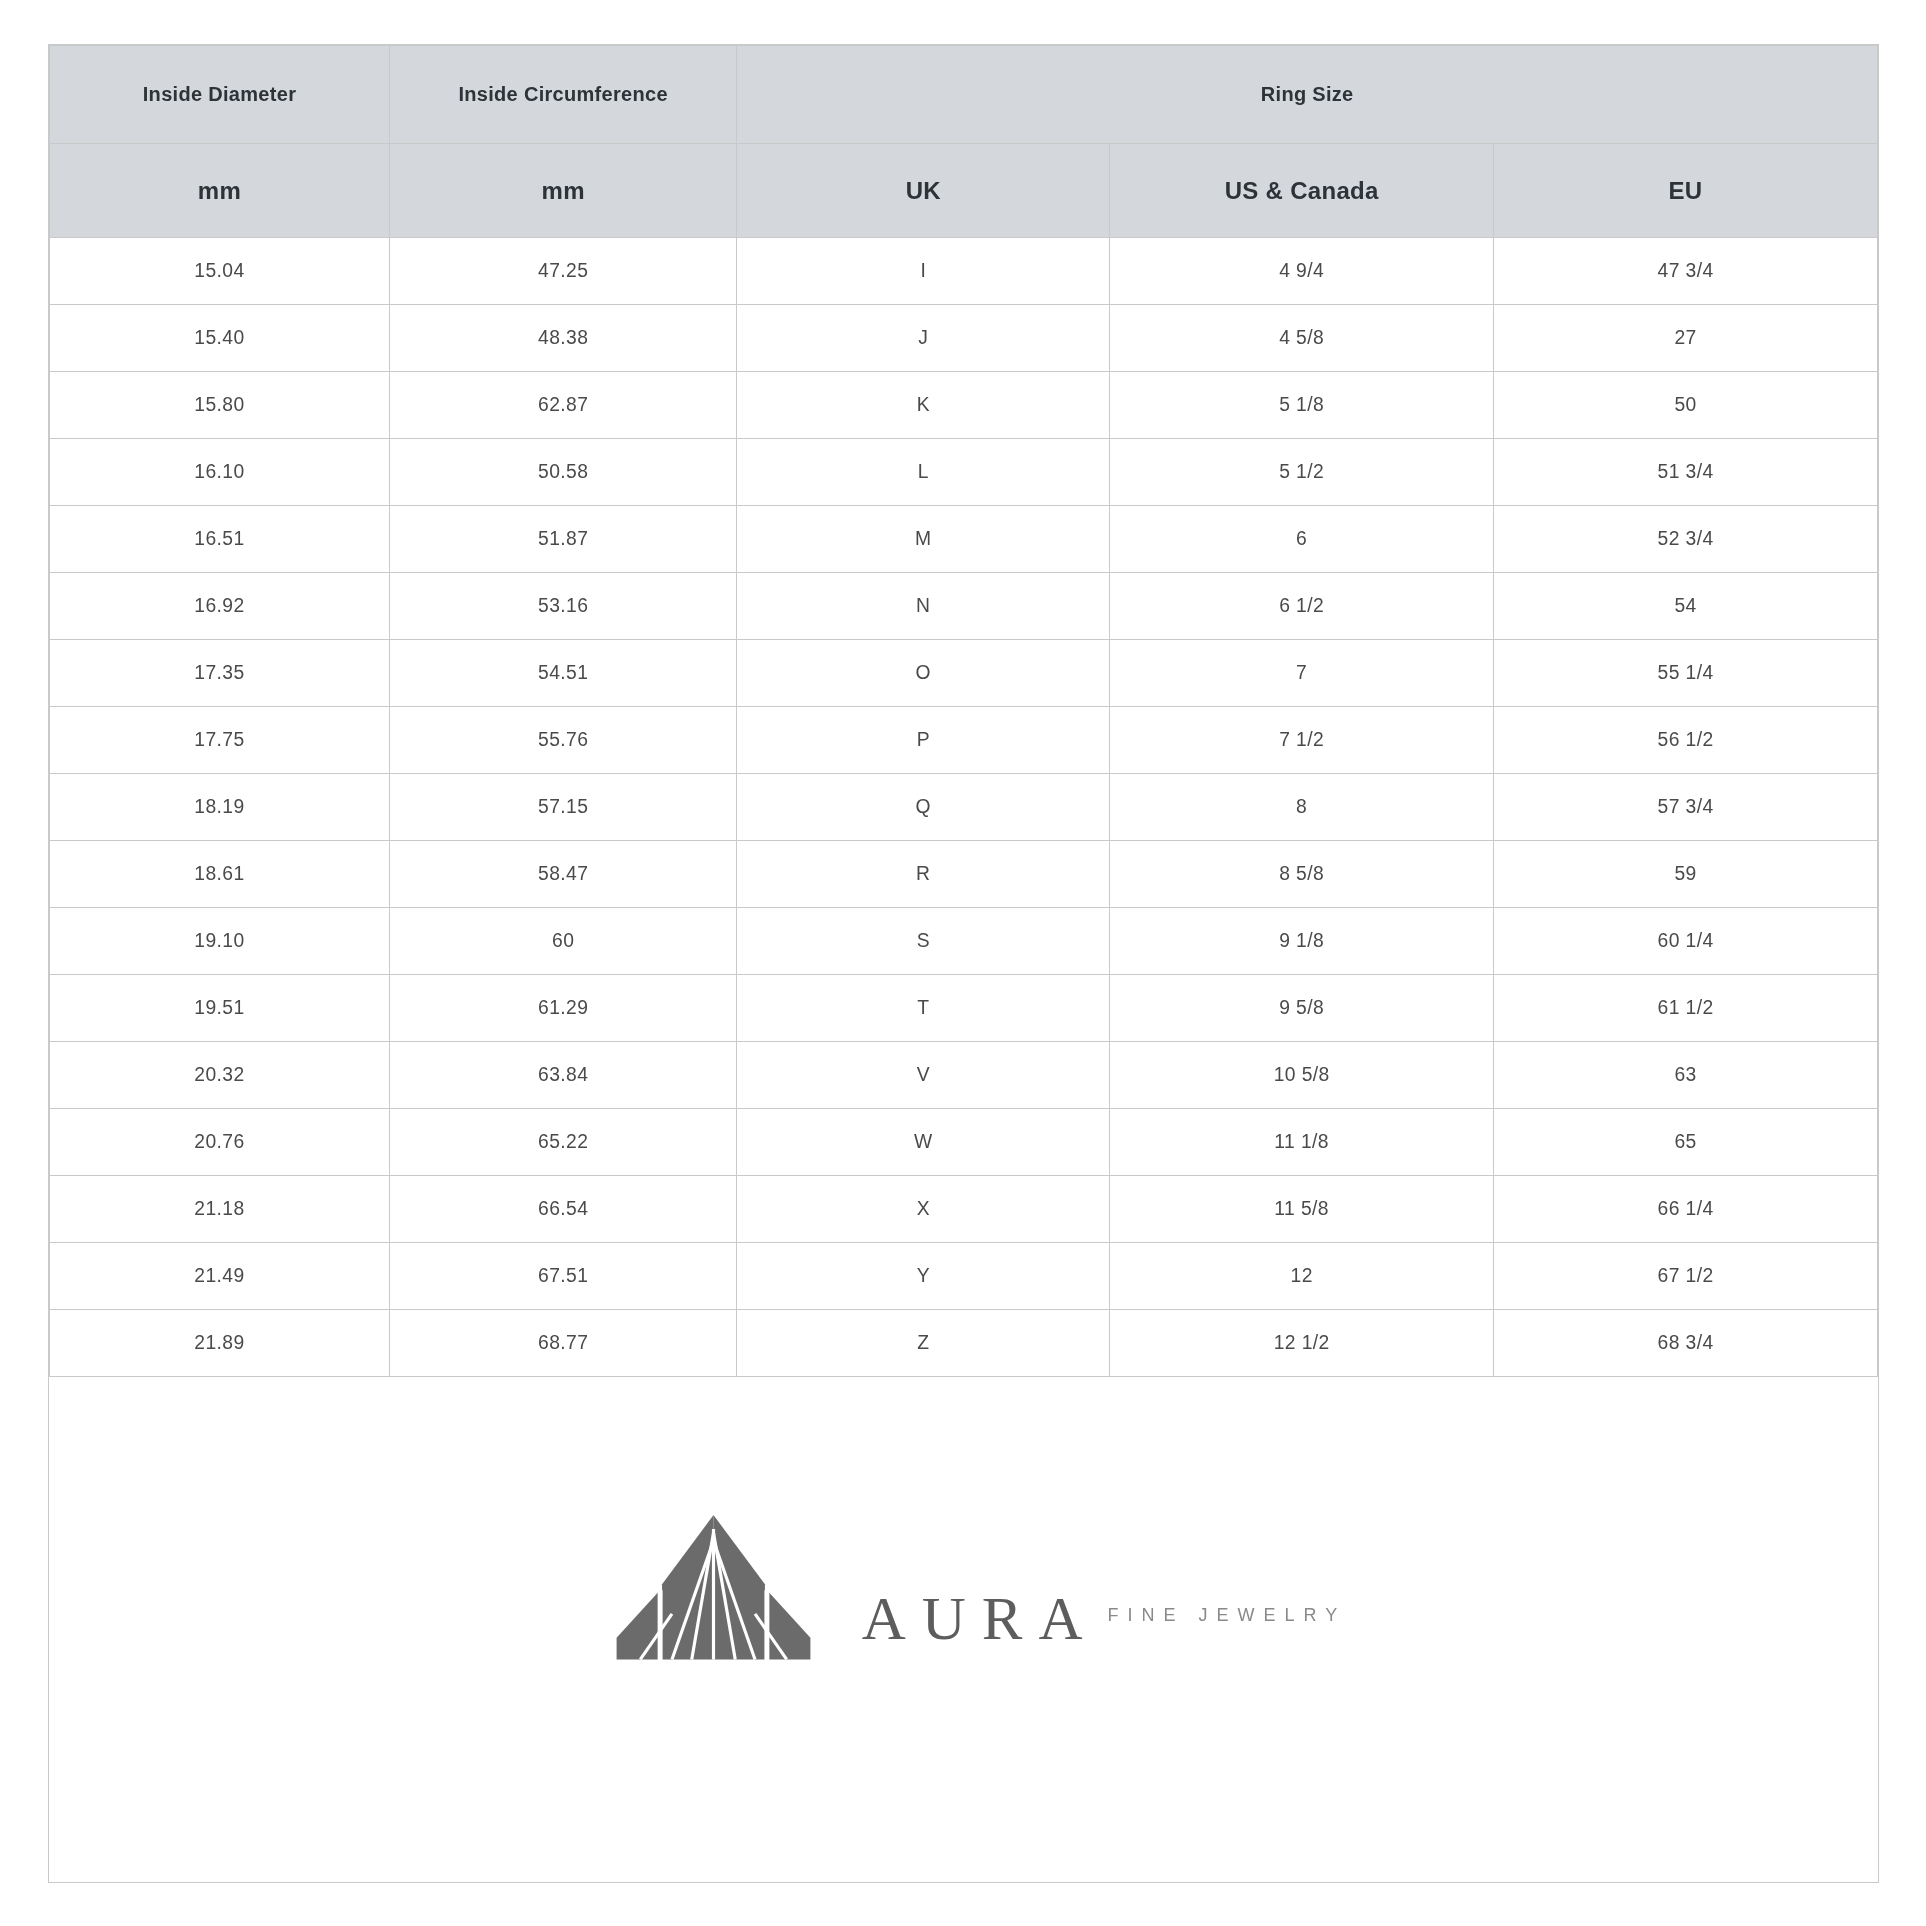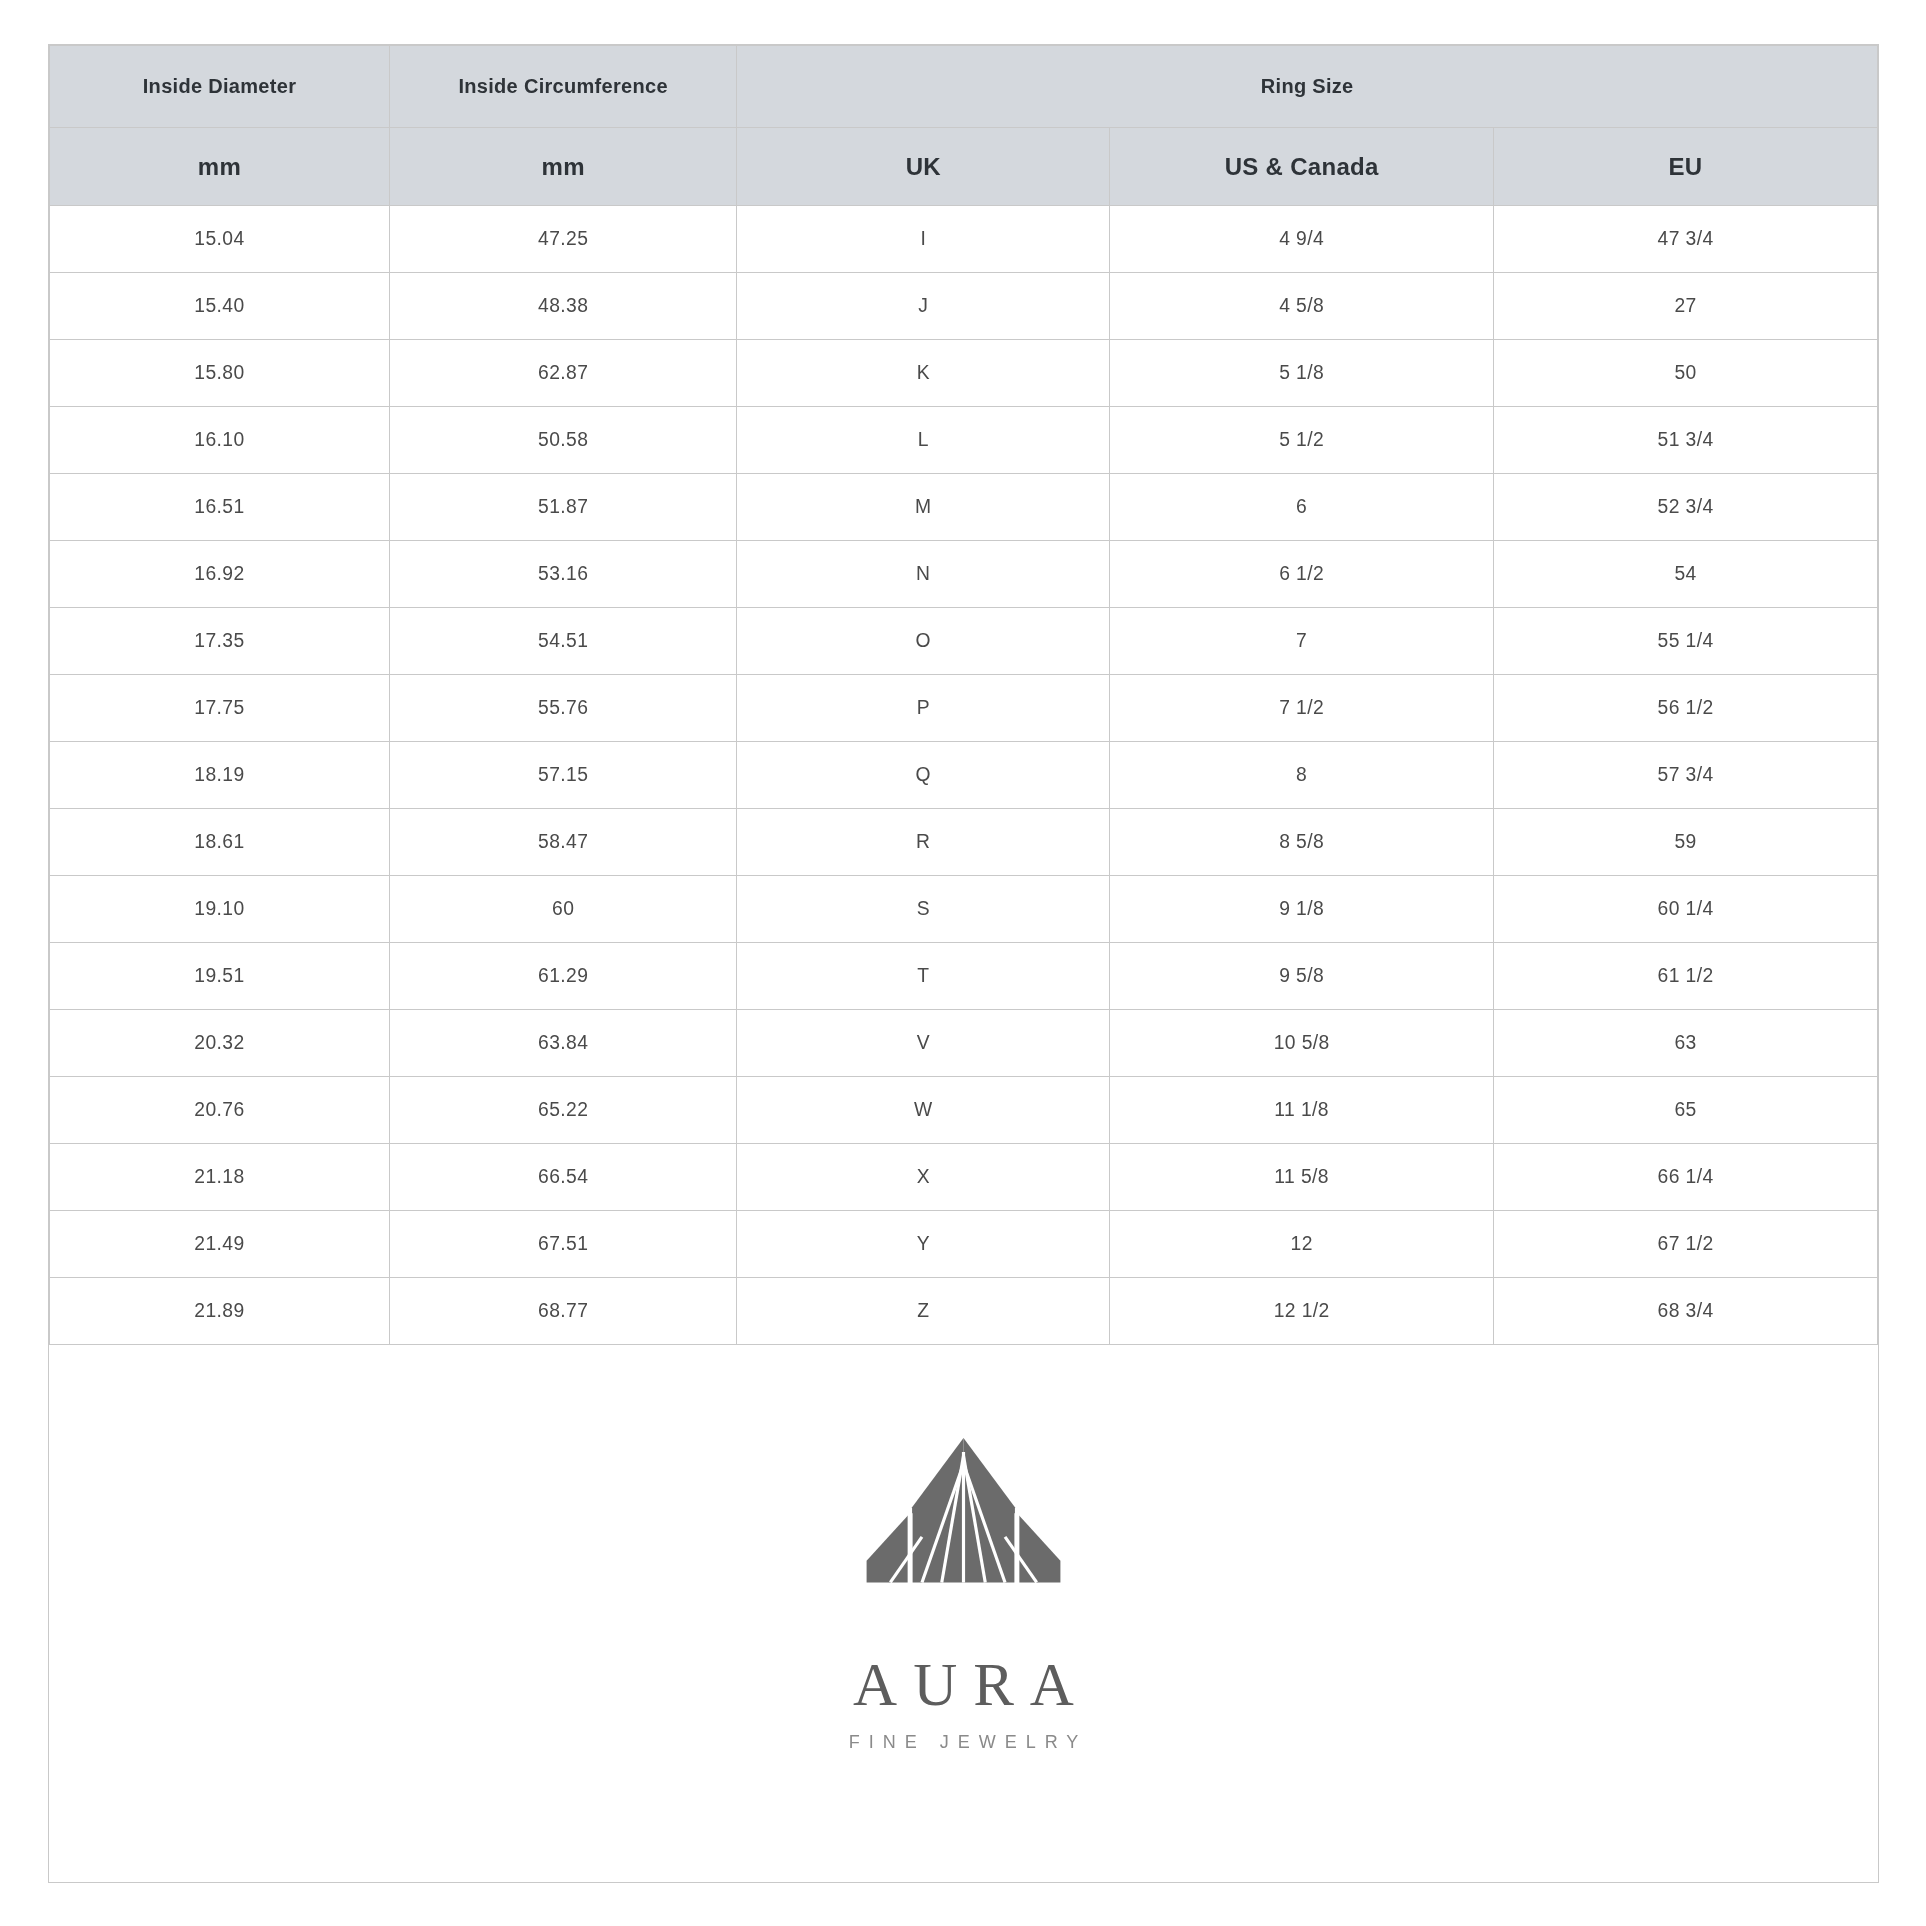--- a/index.html
+++ b/index.html
@@ -45,42 +45,42 @@
     text-align: center;
     vertical-align: middle;
   }
   .size-table thead th {
     background: #d4d8dd;
     color: #2e3338;
     font-weight: bold;
     font-size: 20px;
     letter-spacing: 0.3px;
     height: 65px;
-    padding: 8px 6px;
+    padding: 16px 6px;
   }
   .size-table thead tr.sub th {
     height: 61px;
     font-size: 24px;
     margin-left: 48px;
   }
   .size-table tbody td {
     height: 66px;
     font-size: 19.3px;
     color: #4a4a4a;
     font-weight: normal;
     letter-spacing: 0.4px;
     padding: 0 6px;
   }
   .table-wrap {
     flex: 0 0 auto;
   }
   .brand-area {
     flex: 1 1 auto;
     display: flex;
-    flex-direction: column;
+    flex-direction: row;
     align-items: center;
     justify-content: center;
     padding-bottom: 40px;
   }
   .logo-mark {
     width: 265px;
     height: 198px;
     display: block;
   }
   .brand-name {

